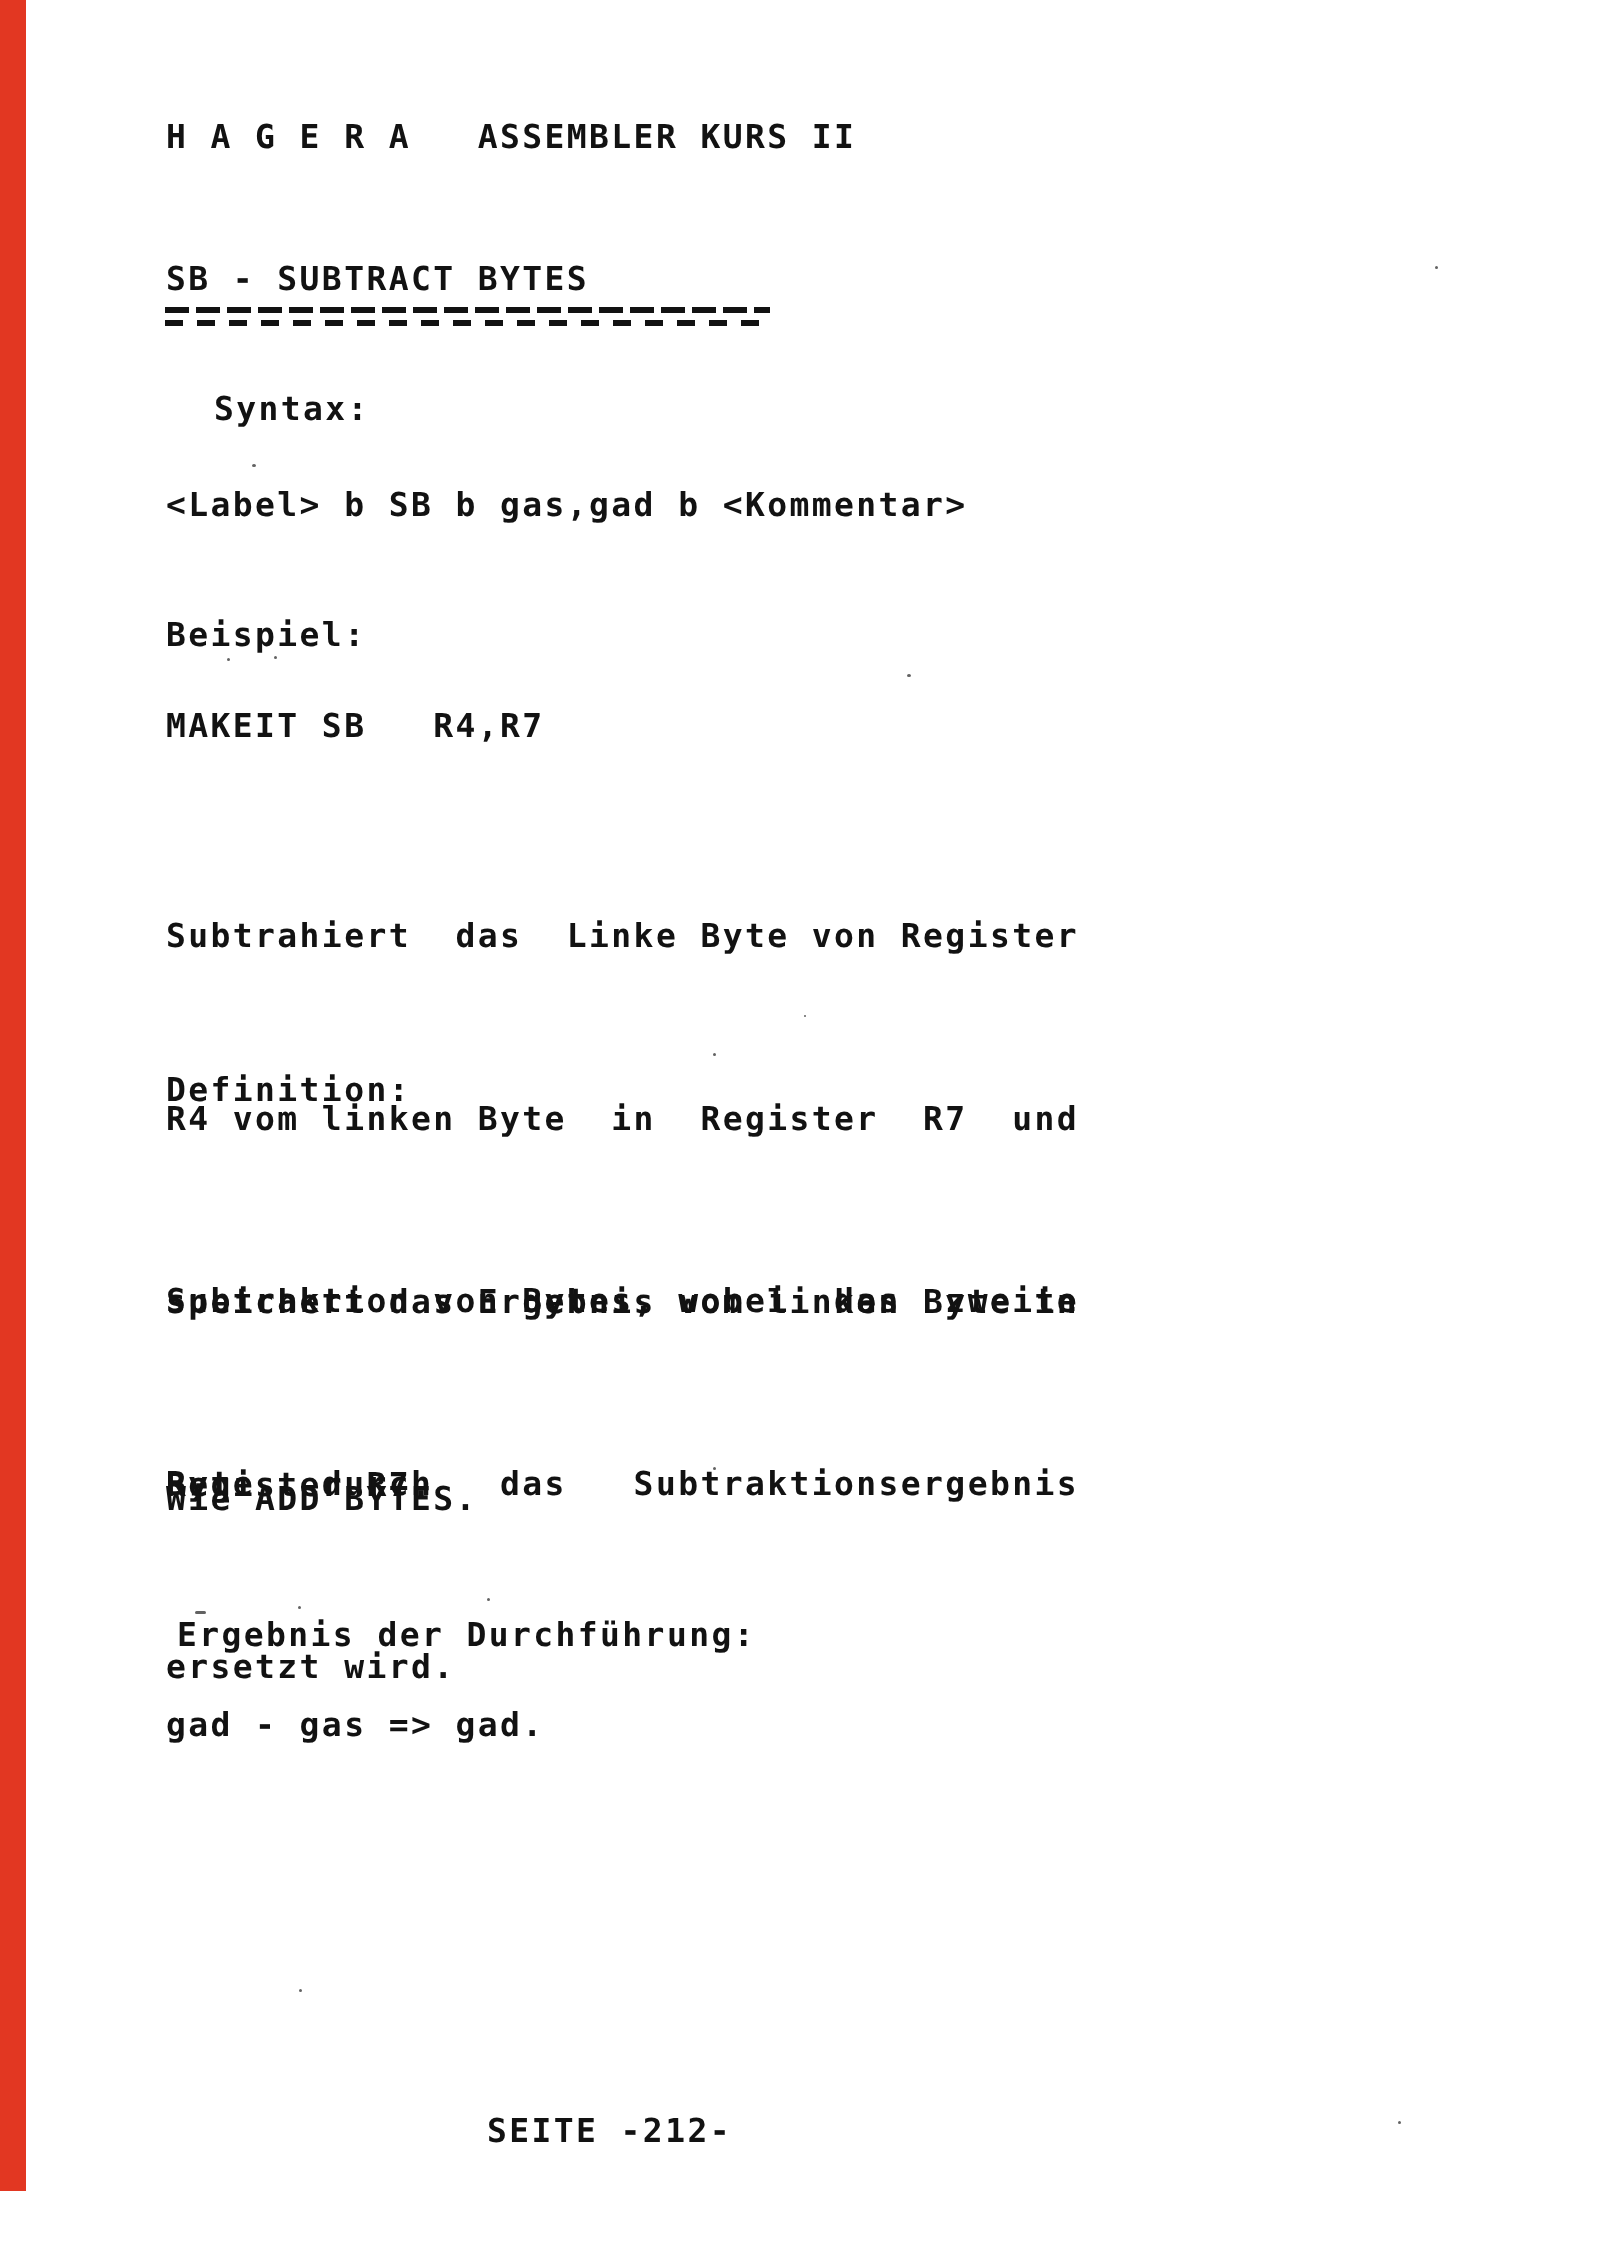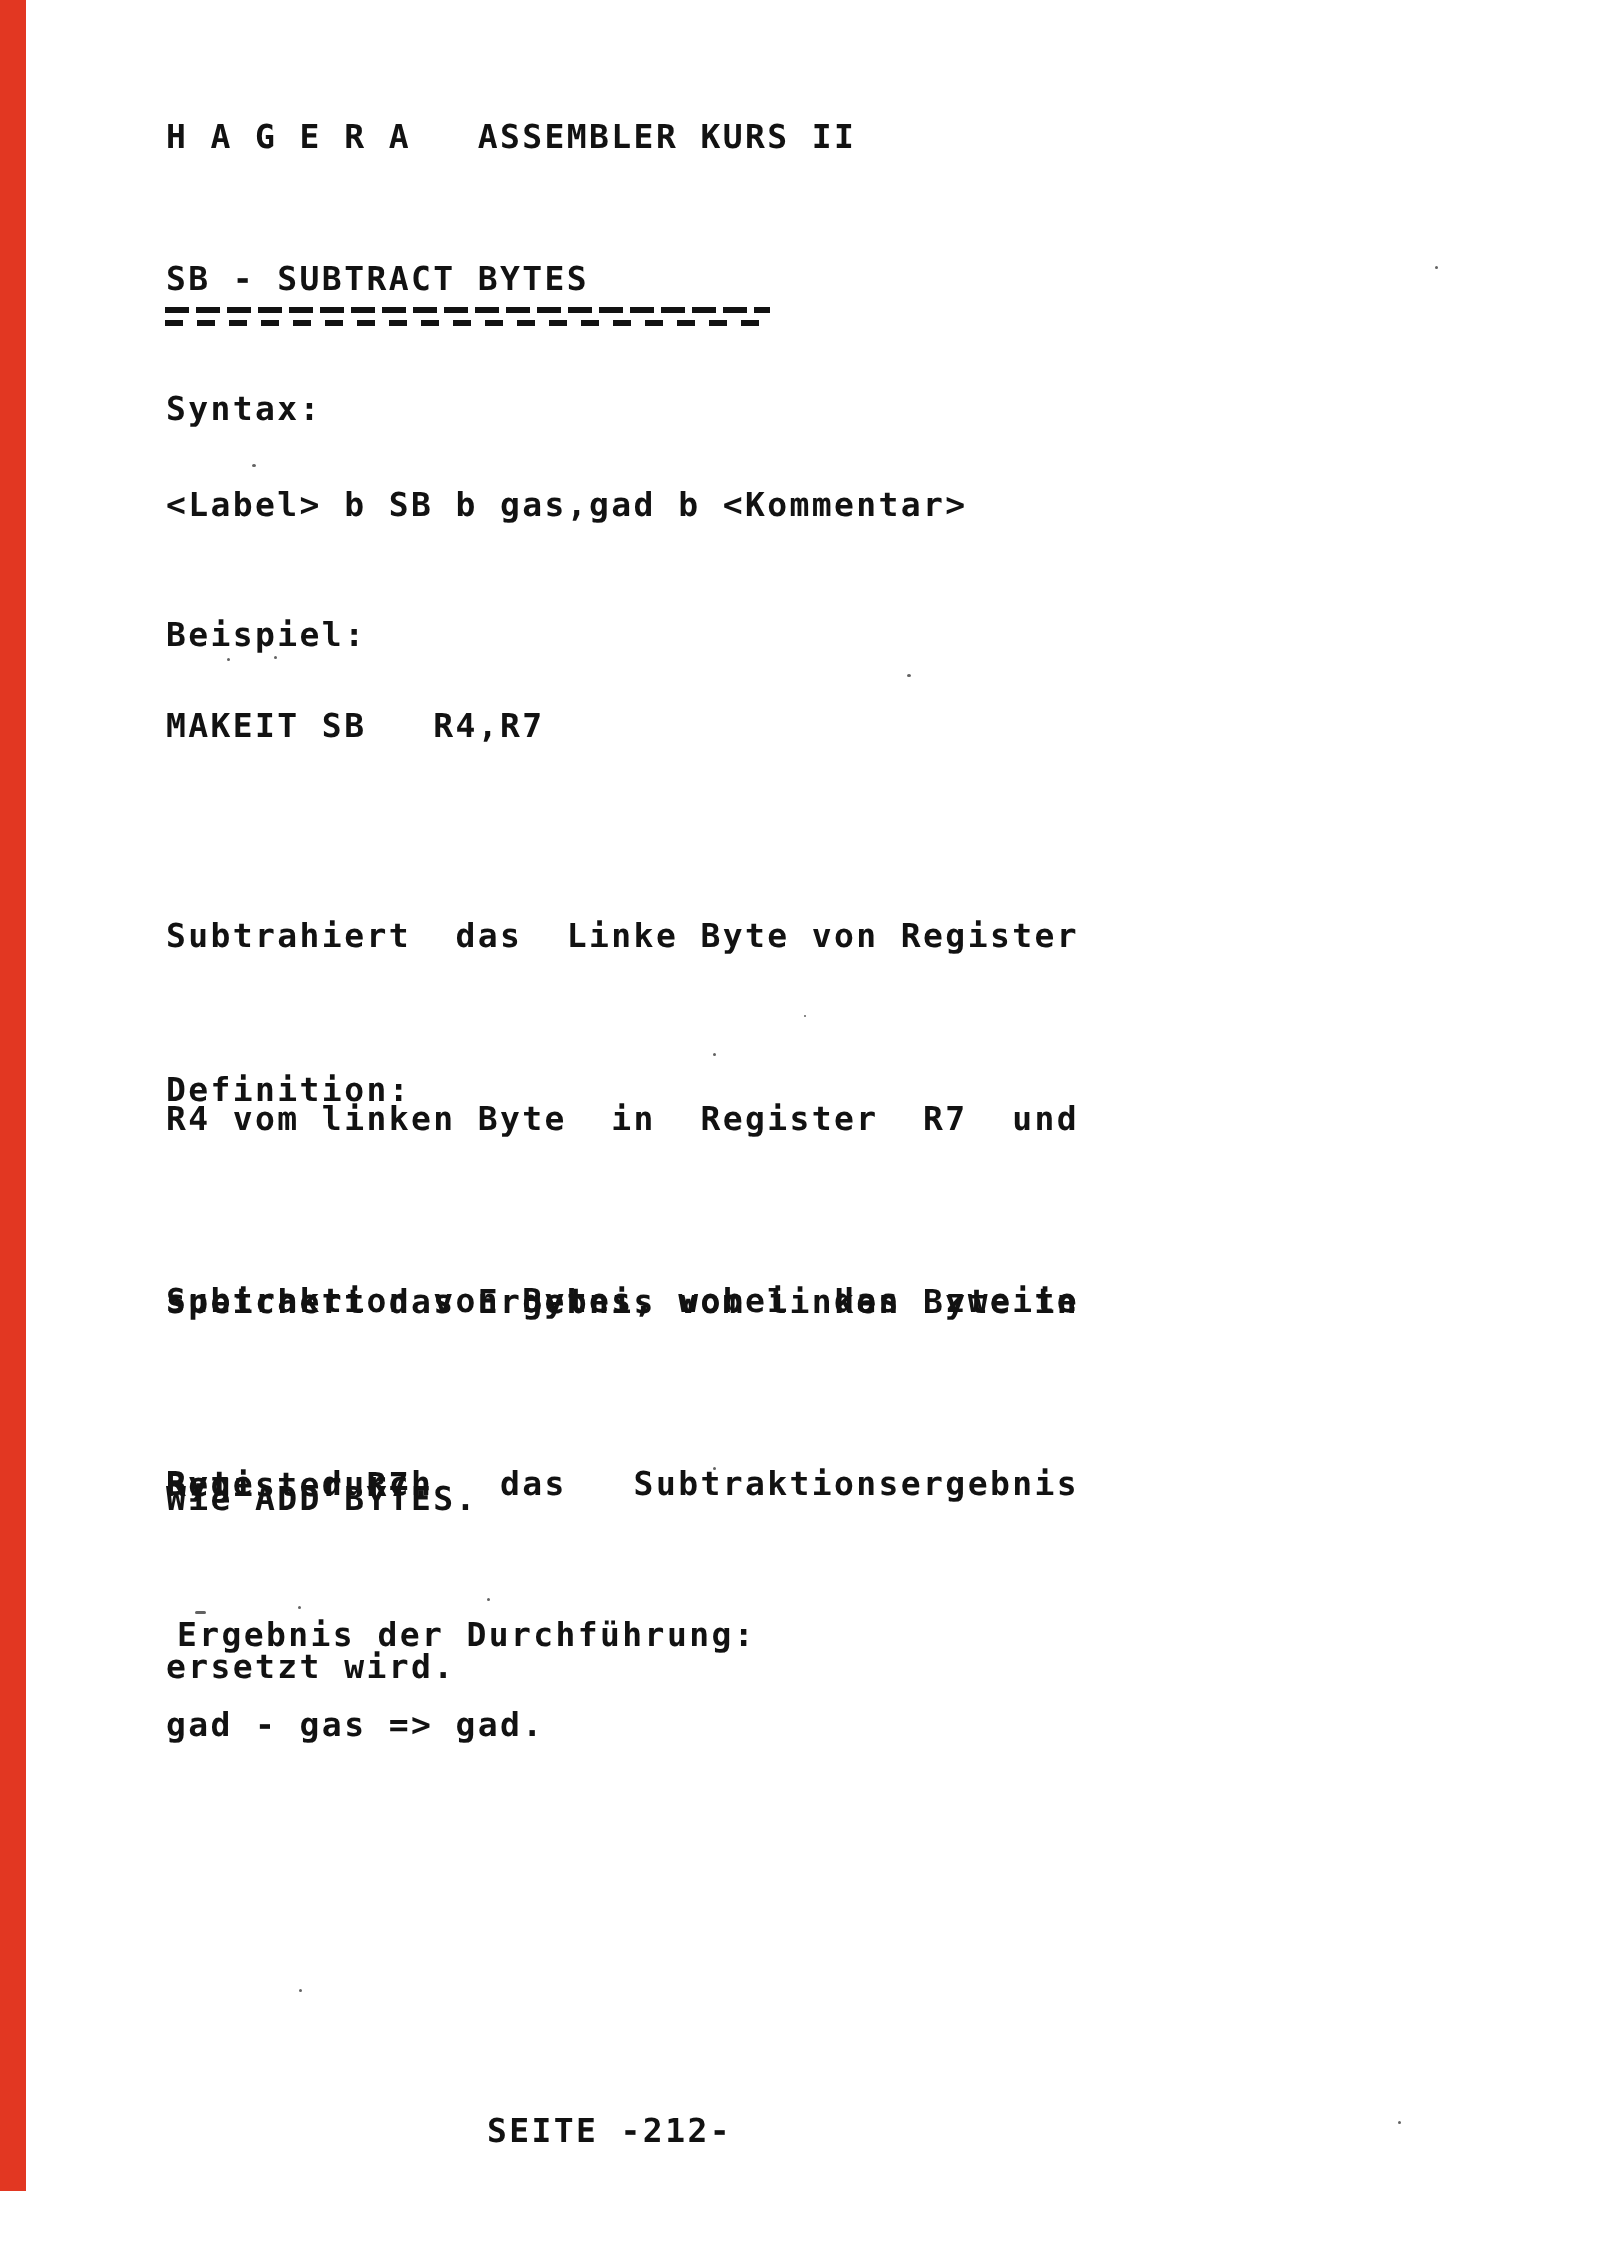--- a/index.html
+++ b/index.html
@@ -69,21 +69,21 @@
 <div class="page">
 
   <div class="margin-bar"></div>
 
   <div class="t" style="top:106px;">H A G E R A   ASSEMBLER KURS II</div>
 
   <div class="t" style="top:248px;">SB - SUBTRACT BYTES</div>
   <div class="u-solid"></div>
   <div class="u-dashed"></div>
 
-  <div class="t" style="top:378px;">Syntax:</div>
+  <div class="t" style="top:378px;margin-left:48px;">Syntax:</div>
   <div class="t" style="top:604px;">Beispiel:</div>
 
   <div class="t" style="top:474px;">&lt;Label&gt; b SB b gas,gad b &lt;Kommentar&gt;</div>
   <div class="t" style="top:695px;">MAKEIT SB   R4,R7</div>
 
   <div class="t" style="top:783px;">
     <span class="ln">Subtrahiert  das  Linke Byte von Register</span>
     <span class="ln">R4 vom linken Byte  in  Register  R7  und</span>
     <span class="ln">speichert das Ergebnis vom linken Byte in</span>
     <span class="ln">Register R7.</span>

